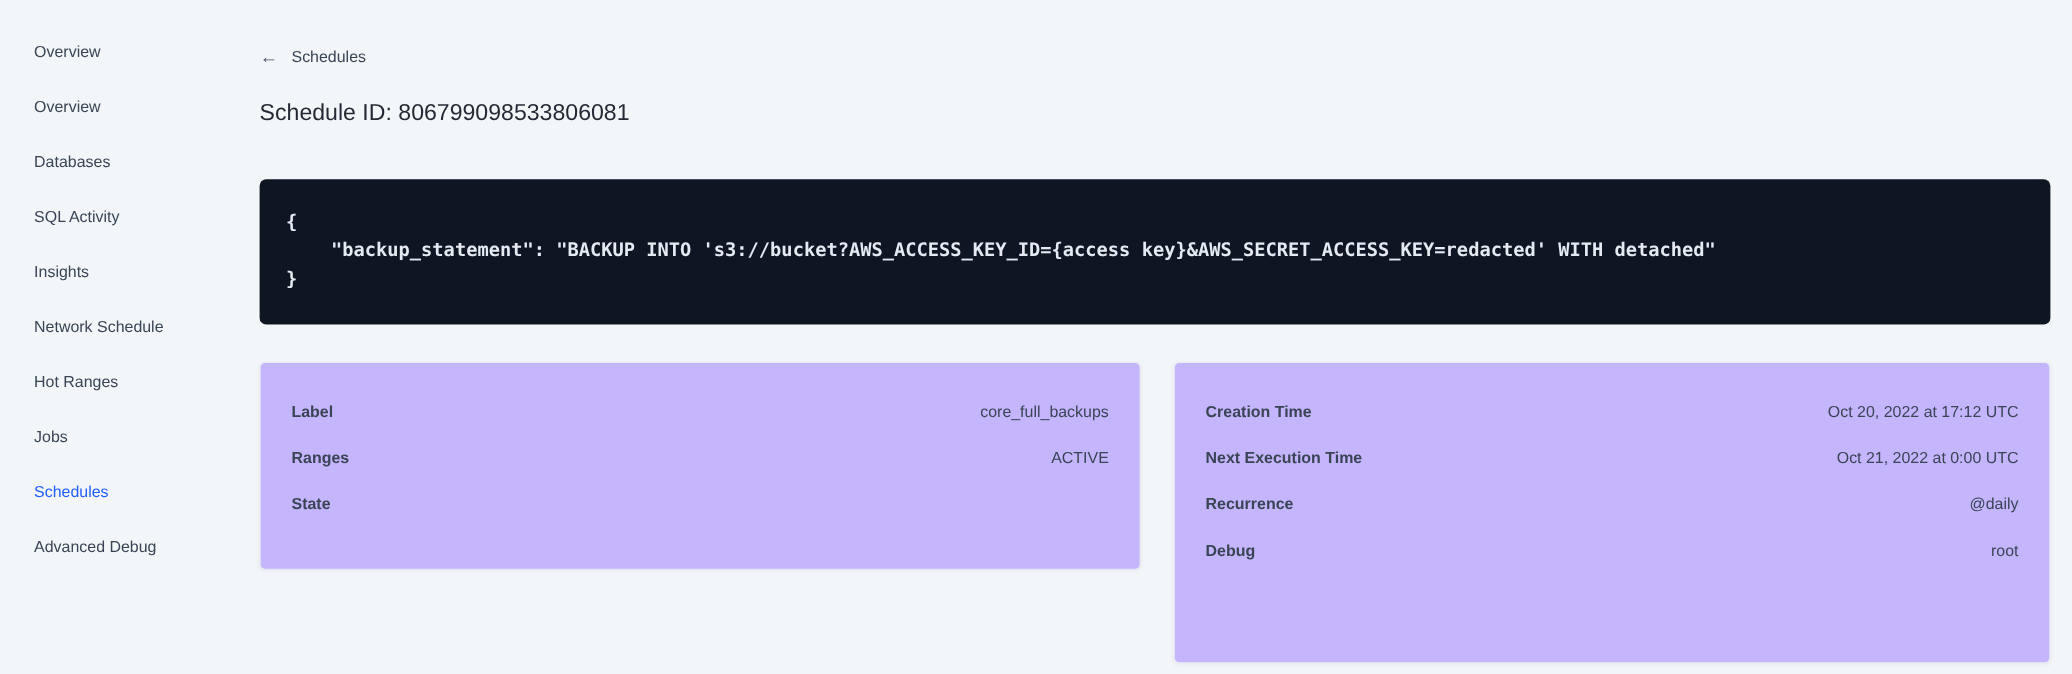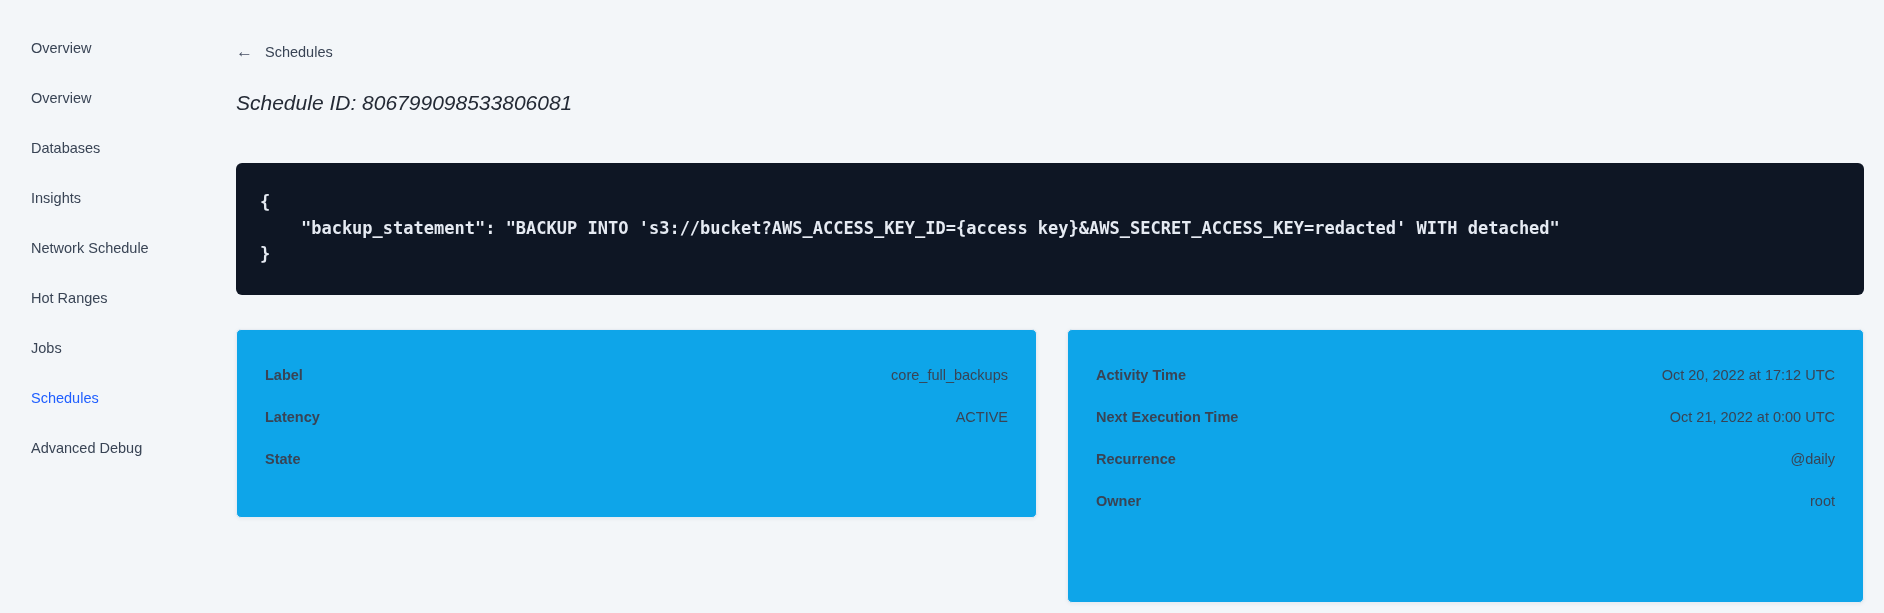--- a/index.html
+++ b/index.html
@@ -33,21 +33,20 @@
     display: flex; align-items: center; gap: 12px;
     font-size: 14.5px; font-weight: 500; color: #394455;
     cursor: pointer;
   }
   .back-link .arrow { font-size: 17px; line-height: 1; color: #475064; }
 
   .page-title {
     position: absolute; top: 88px; left: 0;
     font-size: 21px; font-weight: 500; color: #242a35;
     line-height: 30px;
-    font-style: italic;
   }
 
   .code-block {
     position: absolute; top: 163px; left: 0;
     width: 1628px; height: 132px;
     background: #0e1624;
     border-radius: 6px;
     padding: 26px 24px;
     overflow: hidden;
   }
@@ -57,21 +56,21 @@
     color: #e5eaf2;
     line-height: 26px;
     white-space: pre;
   }
 
   .cards {
     position: absolute; top: 329px; left: 0;
     display: flex; gap: 30px; align-items: flex-start;
   }
   .card {
-    background: #0ea5e9;
+    background: #c4b5fd;
     border: 1px solid #e7ecf3;
     border-radius: 5px;
     box-shadow: 0 1px 4px rgba(24, 34, 54, 0.06);
     padding: 24px 28px;
   }
   .card.details  { width: 801px; height: 189px; }
   .card.schedule { width: 797px; height: 274px; }
   .card-row {
     height: 42px; display: flex; align-items: center;
     justify-content: space-between;
@@ -88,20 +87,21 @@
 </head>
 <body>
 
 <div class="app">
 
   <nav class="sidebar">
     <ul>
       <li>Overview</li>
       <li>Overview</li>
       <li>Databases</li>
+      <li>SQL Activity</li>
       <li>Insights</li>
       <li>Network Schedule</li>
       <li>Hot Ranges</li>
       <li>Jobs</li>
       <li class="active">Schedules</li>
       <li>Advanced Debug</li>
     </ul>
   </nav>
 
   <main class="main">
@@ -120,43 +120,43 @@
     </div>
 
     <div class="cards">
 
       <section class="card details">
         <div class="card-row">
           <span class="row-label">Label</span>
           <span class="row-value">core_full_backups</span>
         </div>
         <div class="card-row">
-          <span class="row-label">Latency</span>
+          <span class="row-label">Ranges</span>
           <span class="row-value">ACTIVE</span>
         </div>
         <div class="card-row">
           <span class="row-label">State</span>
           <span class="row-value"></span>
         </div>
       </section>
 
       <section class="card schedule">
         <div class="card-row">
-          <span class="row-label">Activity Time</span>
+          <span class="row-label">Creation Time</span>
           <span class="row-value">Oct 20, 2022 at 17:12 UTC</span>
         </div>
         <div class="card-row">
           <span class="row-label">Next Execution Time</span>
           <span class="row-value">Oct 21, 2022 at 0:00 UTC</span>
         </div>
         <div class="card-row">
           <span class="row-label">Recurrence</span>
           <span class="row-value">@daily</span>
         </div>
         <div class="card-row">
-          <span class="row-label">Owner</span>
+          <span class="row-label">Debug</span>
           <span class="row-value">root</span>
         </div>
       </section>
 
     </div>
   </main>
 </div>
 
 </body></html>

